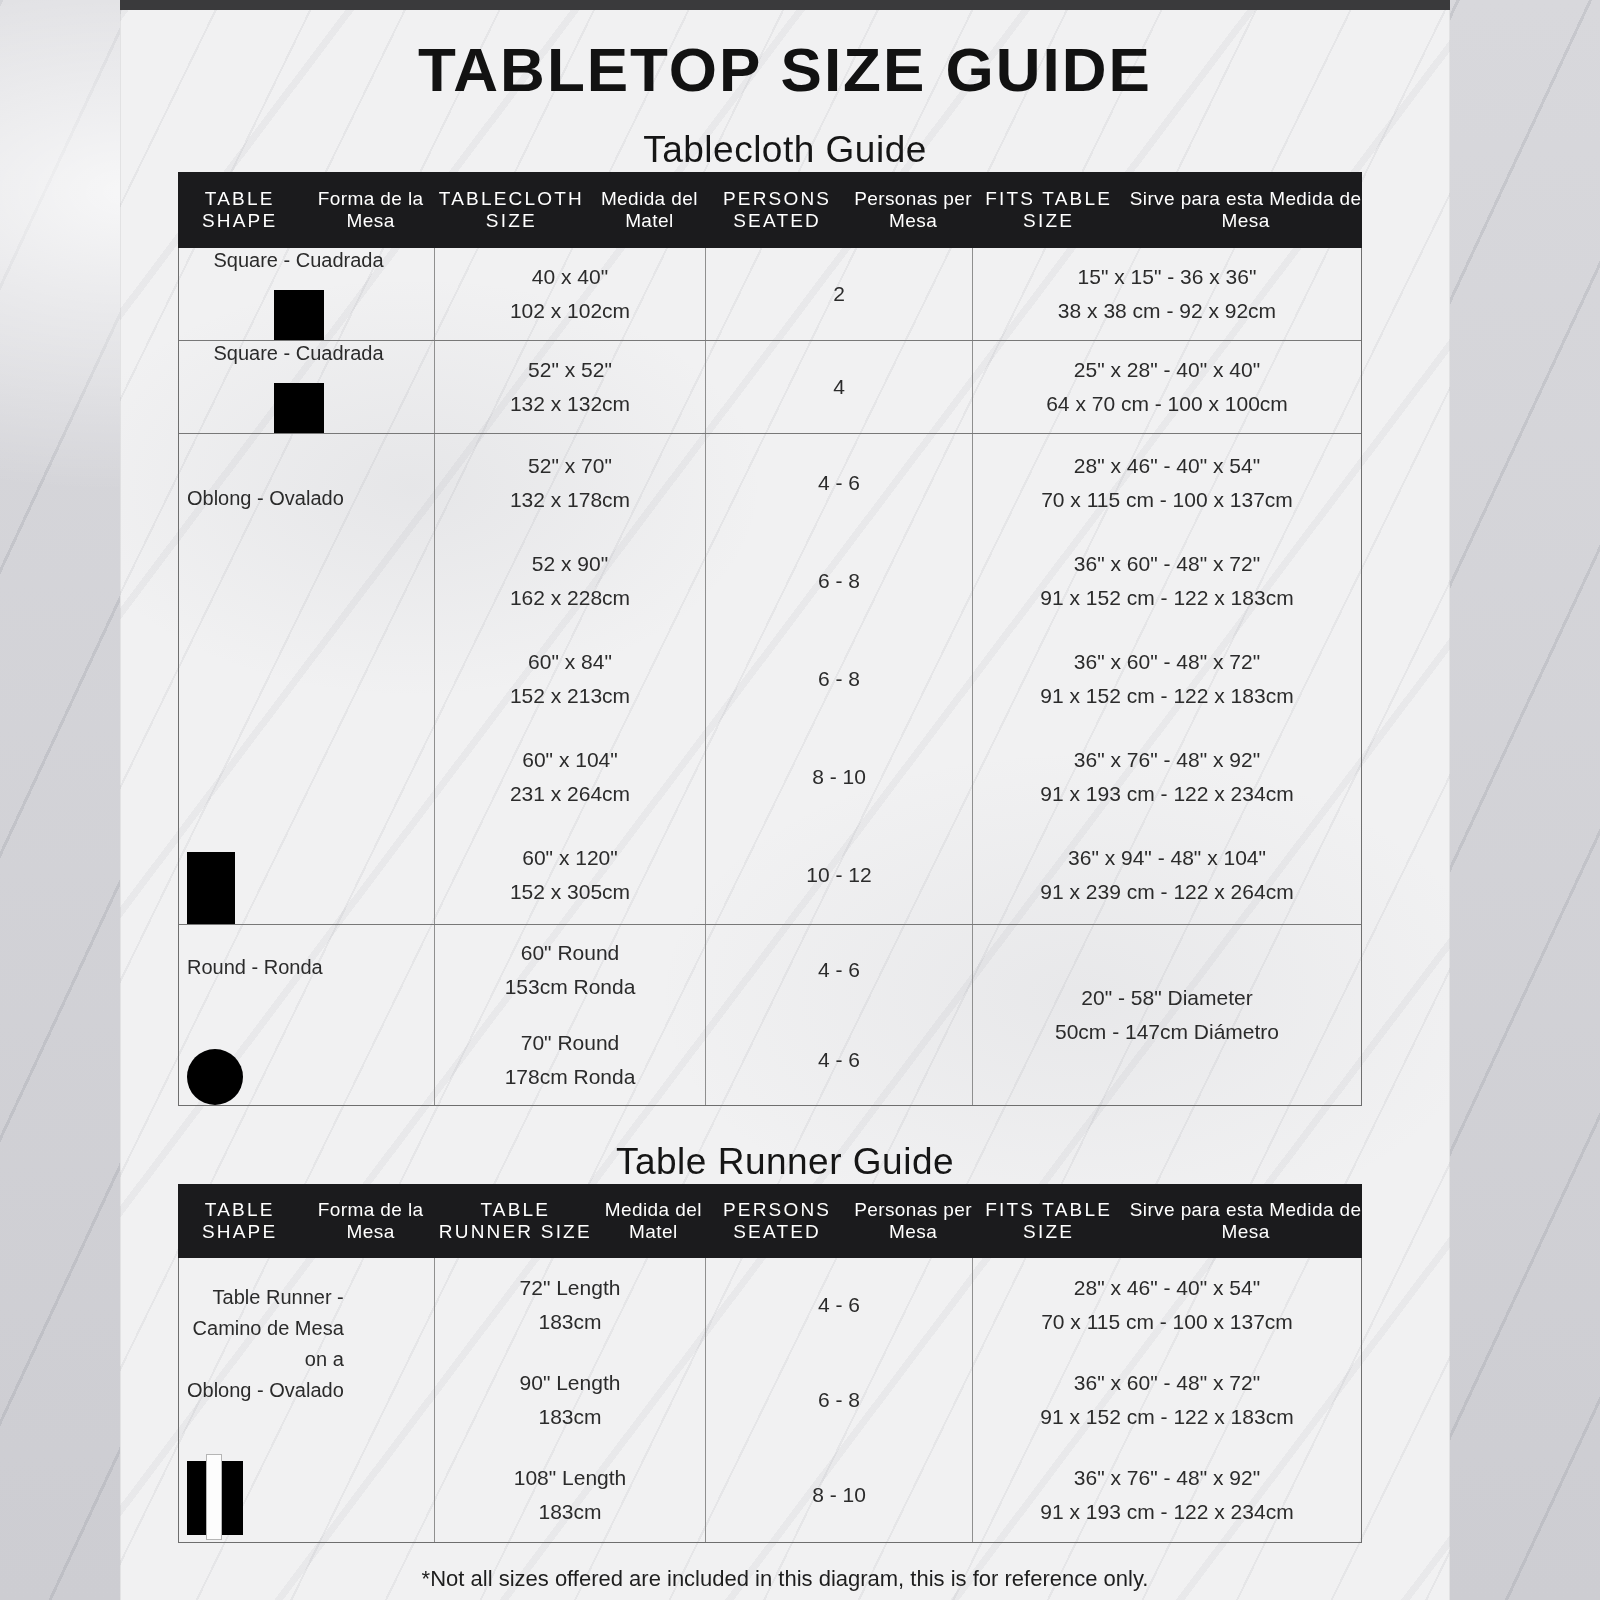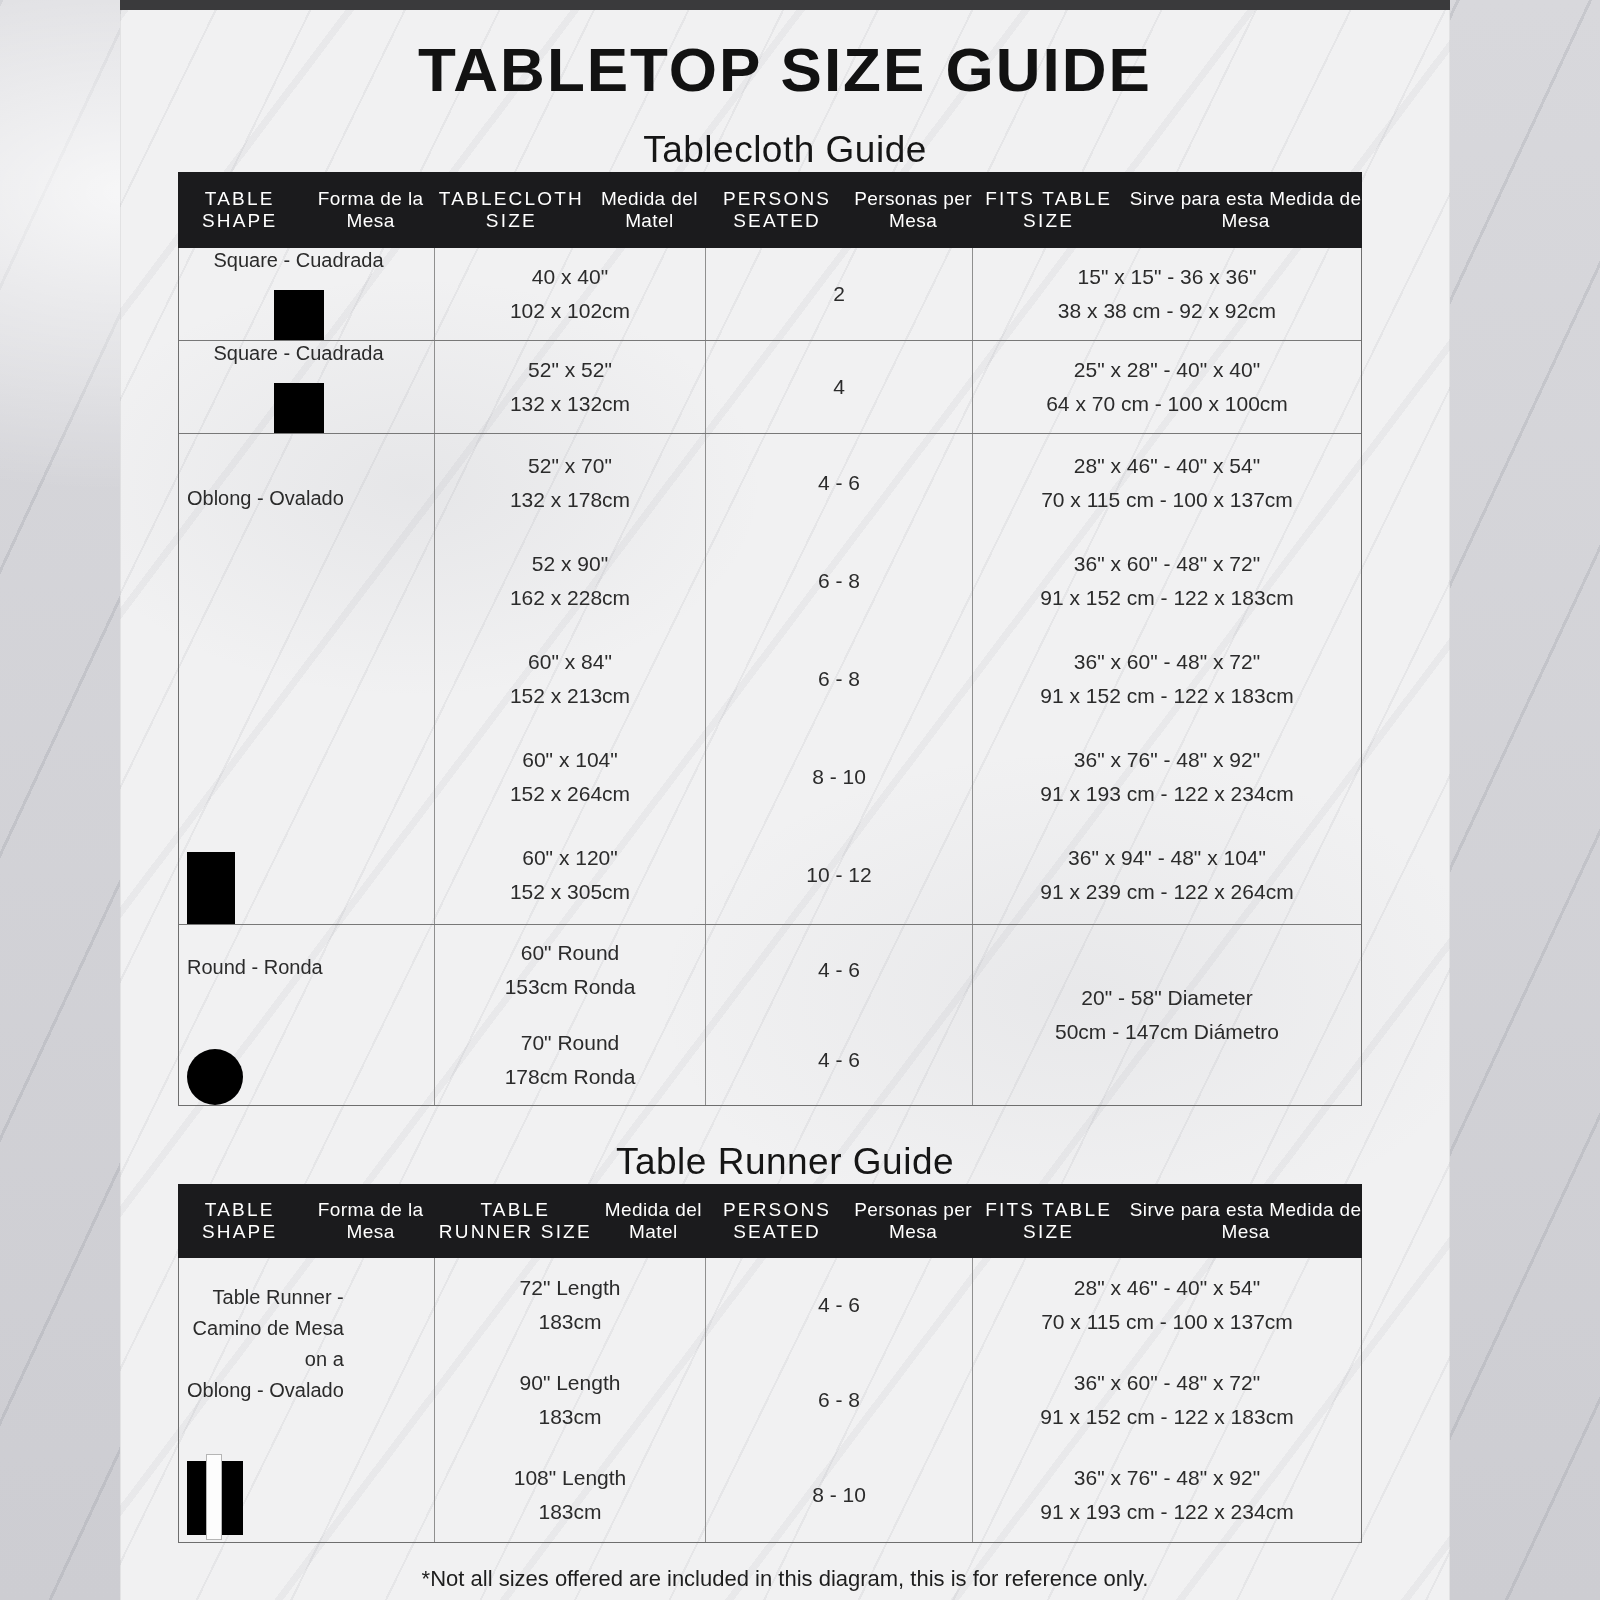--- a/index.html
+++ b/index.html
@@ -156,21 +156,21 @@
           <div class="subcell">
             <span class="ln">52 x 90"</span>
             <span class="ln">162 x 228cm</span>
           </div>
           <div class="subcell">
             <span class="ln">60" x 84"</span>
             <span class="ln">152 x 213cm</span>
           </div>
           <div class="subcell">
             <span class="ln">60" x 104"</span>
-            <span class="ln">152 x 264cm</span>
+            <span class="ln">231 x 264cm</span>
           </div>
           <div class="subcell">
             <span class="ln">60" x 120"</span>
             <span class="ln">152 x 305cm</span>
           </div>
         </div>
         <div class="bcell subcol">
           <div class="subcell">
             <span class="persons">4 - 6</span>
           </div>

